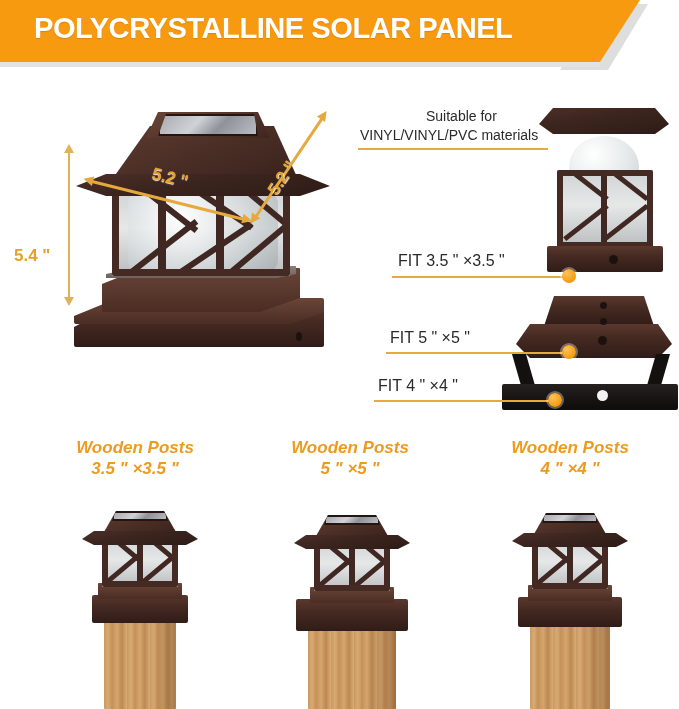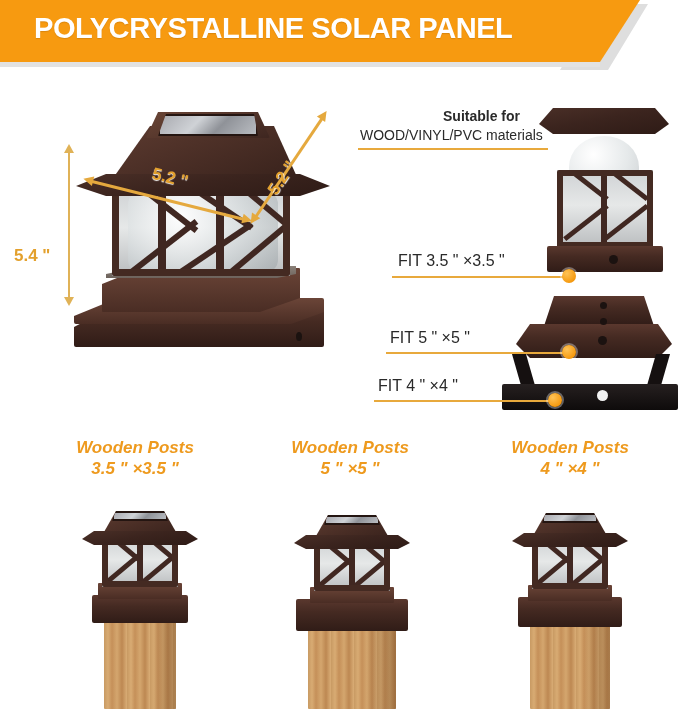--- a/index.html
+++ b/index.html
@@ -244,22 +244,22 @@
 <div>
   <div class="dim-diag" style="left:92px; top:180px; width:156px; transform: rotate(14deg);"></div>
   <div class="dim-label" style="left:152px; top:168px; font-size:17px; transform: rotate(14deg);">5.2 "</div>
 </div>
 
 <div>
   <div class="dim-diag" style="left:256px; top:215px; width:118px; transform: rotate(-56deg); transform-origin: left center;"></div>
   <div class="dim-label" style="left:264px; top:168px; font-size:17px; transform: rotate(-56deg);">5.2 "</div>
 </div>
 
-<div class="callout-text" style="left:443px; top:108px;font-weight:bold;">Suitable for</div>
-<div class="callout-text" style="left:360px; top:127px;">WOOD/VINYL/PVC materials</div>
+<div class="callout-text" style="left:426px; top:108px;">Suitable for</div>
+<div class="callout-text" style="left:360px; top:127px;">VINYL/VINYL/PVC materials</div>
 <div class="leader-line" style="left:358px; top:148px; width:190px;"></div>
 
 <div class="lamp" style="left:535px; top:108px; width:144px; height:180px;">
   <div class="roof-brim" style="left:4px; top:0; width:130px; height:26px;
               clip-path: polygon(14px 0, 116px 0, 130px 16px, 116px 26px, 14px 26px, 0 16px);"></div>
   <div class="glass" style="left:34px; top:28px; width:70px; height:62px; border-radius:50% 50% 46% 46%;"></div>
   <div class="cage" style="left:22px; top:62px; width:96px; height:78px;">
     <div class="lat" style="left:2px; top:10px; width:54px; height:5px; transform:rotate(38deg);"></div>
     <div class="lat" style="left:2px; top:50px; width:54px; height:5px; transform:rotate(-38deg);"></div>
     <div class="lat" style="left:42px;top:10px; width:54px; height:5px; transform:rotate(38deg);"></div>

